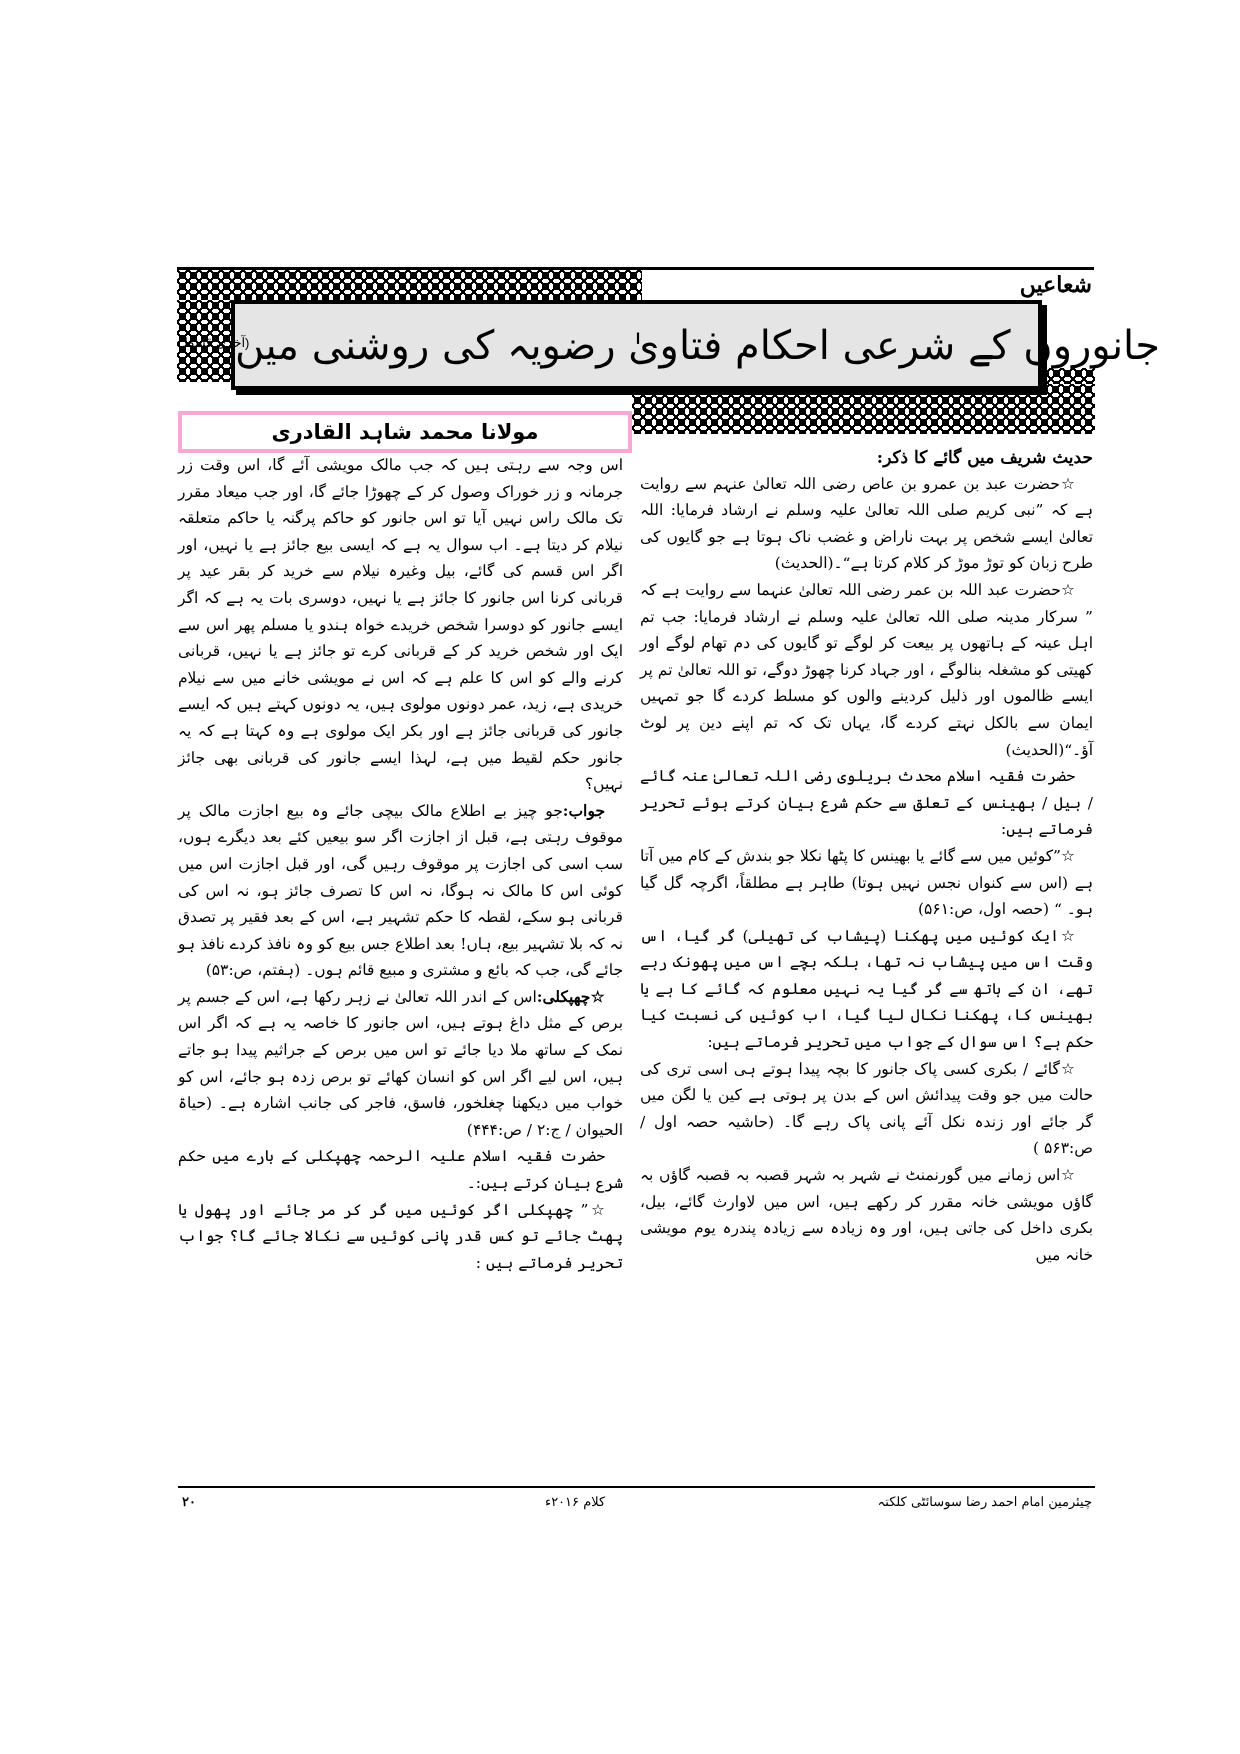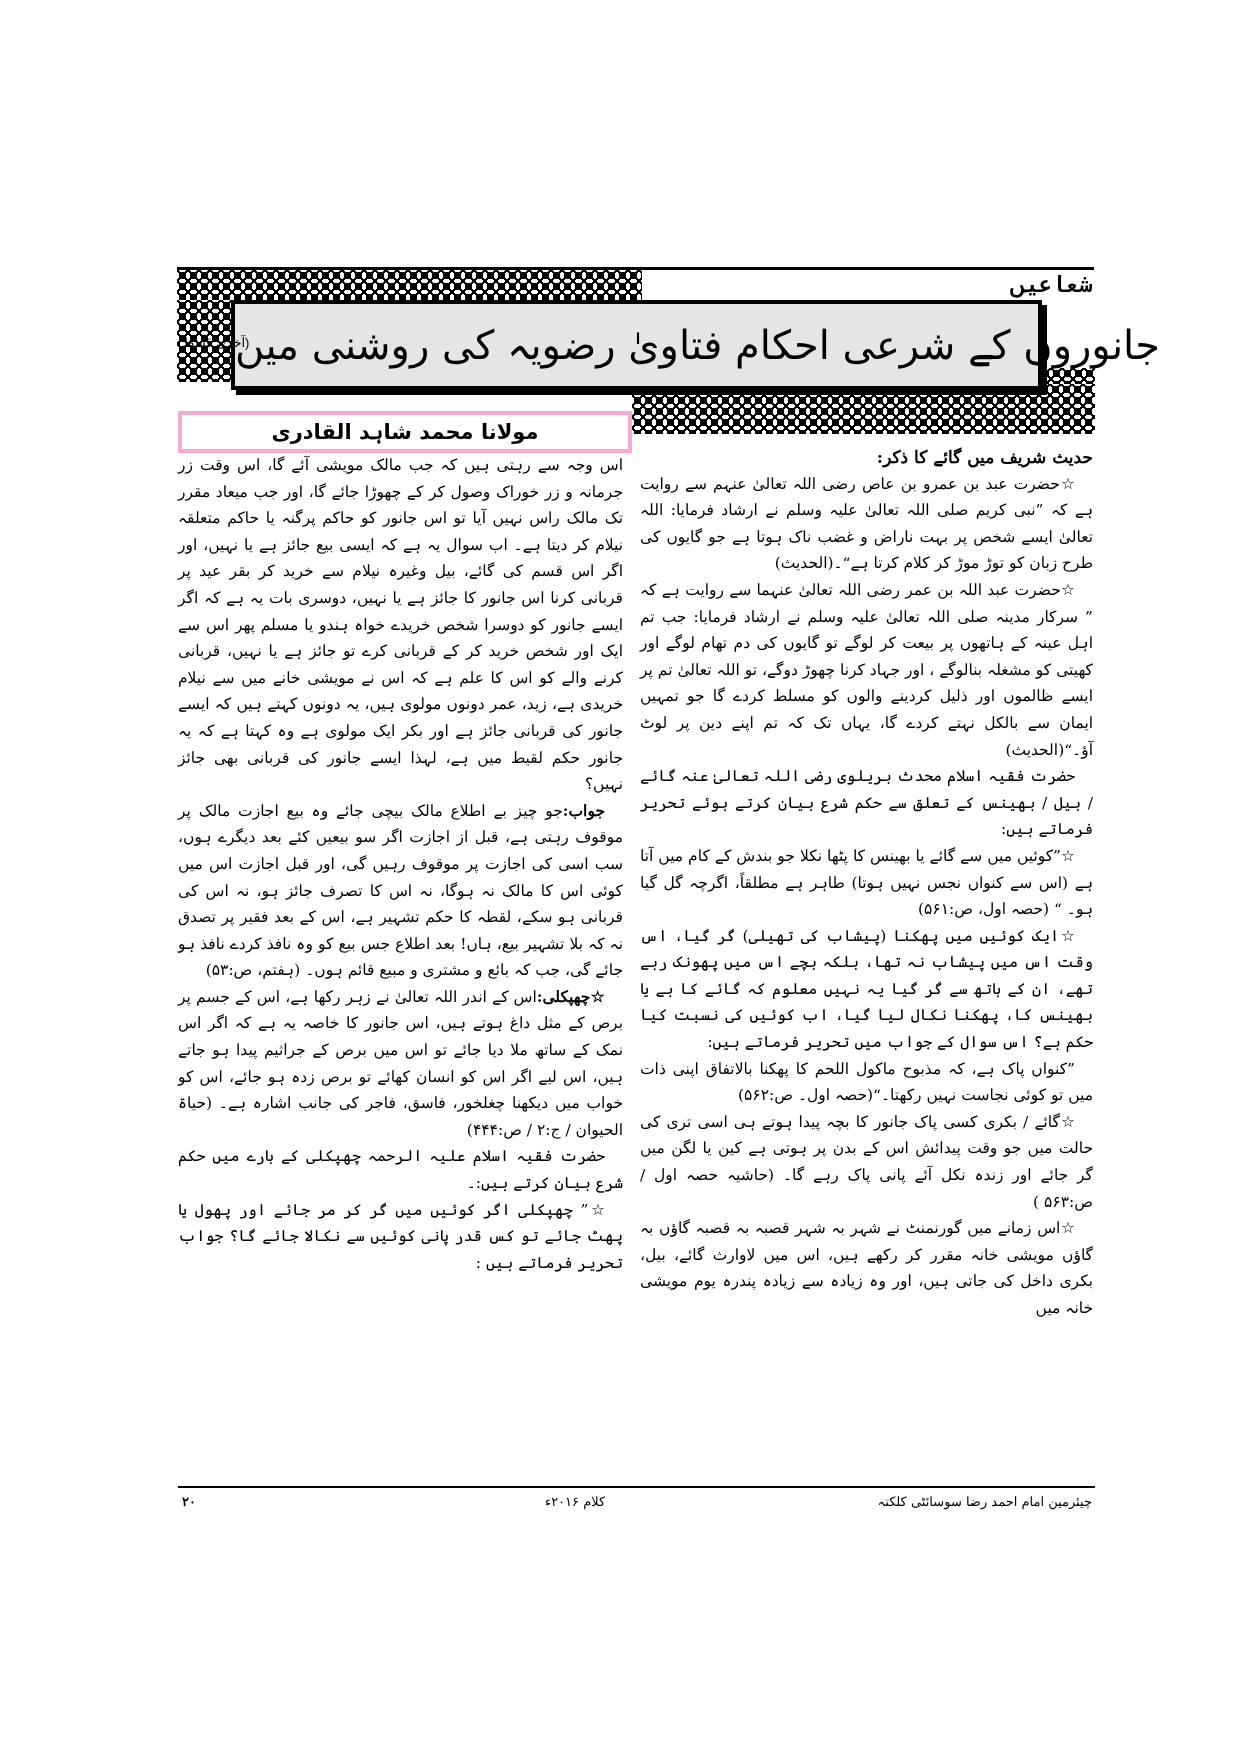--- a/index.html
+++ b/index.html
@@ -12,21 +12,21 @@
     background-image:
       radial-gradient(circle at 50% 50%, #000 0 3.2px, transparent 3.6px),
       linear-gradient(45deg, transparent 42%, #000 42% 58%, transparent 58%),
       linear-gradient(-45deg, transparent 42%, #000 42% 58%, transparent 58%);
     background-size: 11px 11px, 11px 11px, 11px 11px;
   }
   .pat-tl-h { left: 177px; top: 270px; width: 465px; height: 30px; }
   .pat-tl-v { left: 177px; top: 300px; width: 55px; height: 82px; }
   .pat-br-h { left: 632px; top: 384px; width: 463px; height: 50px; }
   .pat-br-v { left: 1040px; top: 368px; width: 55px; height: 18px; }
-  .series-label { position: absolute; right: 148px; top: 272px; font-family: Liberation Mono, monospace; font-weight: bold; font-size: 22px; direction: rtl; }
+  .series-label { position: absolute; right: 148px; top: 272px; font-family: Liberation Sans, sans-serif; font-weight: bold; font-size: 22px; direction: rtl; }
   .title-box { position: absolute; left: 231px; top: 300px; width: 803px; height: 82px; border: 4px solid #000; box-shadow: 5px 5px 0 #000; background: #e5e5e5; display: flex; align-items: center; }
   .title-text { font-family: "DejaVu Serif", serif; font-size: 40px; direction: rtl; white-space: nowrap; }
   .episode-tag { position: absolute; left: 178px; top: 335px; font-family: Liberation Sans, sans-serif; font-size: 13px; direction: rtl; }
   .author-box { position: absolute; left: 178px; top: 411px; width: 446px; height: 34px; border: 4px solid #f9a8d4; background: #fff; display: flex; align-items: center; justify-content: center; }
   .author-name { font-family: "DejaVu Sans", sans-serif; font-weight: bold; font-size: 21px; direction: rtl; }
   .col { position: absolute; direction: rtl; text-align: justify; font-family: "DejaVu Serif", serif; font-size: 15.5px; line-height: 26.6px; }
   .col-right { left: 640px; top: 444px; width: 453px; }
   .col-left { left: 178px; top: 452px; width: 445px; }
   .col p { margin: 0; text-align-last: right; }
   .col p.indent { text-indent: 18px; }
@@ -59,21 +59,20 @@
     <span class="author-name">مولانا محمد شاہد القادری</span>
   </div>
 
   <div class="col col-right">
     <p class="heading">حدیث شریف میں گائے کا ذکر:</p>
     <p class="indent">☆حضرت عبد بن عمرو بن عاص رضی اللہ تعالیٰ عنہم سے روایت ہے کہ ”نبی کریم صلی اللہ تعالیٰ علیہ وسلم نے ارشاد فرمایا: اللہ تعالیٰ ایسے شخص پر بہت ناراض و غضب ناک ہوتا ہے جو گایوں کی طرح زبان کو توڑ موڑ کر کلام کرتا ہے“۔(الحدیث)</p>
     <p class="indent">☆حضرت عبد اللہ بن عمر رضی اللہ تعالیٰ عنہما سے روایت ہے کہ ” سرکار مدینہ صلی اللہ تعالیٰ علیہ وسلم نے ارشاد فرمایا: جب تم اہل عینہ کے ہاتھوں پر بیعت کر لوگے تو گایوں کی دم تھام لوگے اور کھیتی کو مشغلہ بنالوگے ، اور جہاد کرنا چھوڑ دوگے، تو اللہ تعالیٰ تم پر ایسے ظالموں اور ذلیل کردینے والوں کو مسلط کردے گا جو تمہیں ایمان سے بالکل نہتے کردے گا، یہاں تک کہ تم اپنے دین پر لوٹ آؤ۔“(الحدیث)</p>
     <p class="indent">حضرت فقیہ اسلام محدث بریلوی رضی اللہ تعالیٰ عنہ گائے / بیل / بھینس کے تعلق سے حکم شرع بیان کرتے ہوئے تحریر فرماتے ہیں:</p>
     <p class="indent">☆”کوئیں میں سے گائے یا بھینس کا پٹھا نکلا جو بندش کے کام میں آتا ہے (اس سے کنواں نجس نہیں ہوتا) طاہر ہے مطلقاً، اگرچہ گل گیا ہو۔ “ (حصہ اول، ص:۵۶۱)</p>
     <p class="indent">☆ایک کوئیں میں پھکنا (پیشاب کی تھیلی) گر گیا، اس وقت اس میں پیشاب نہ تھا، بلکہ بچے اس میں پھونک رہے تھے، ان کے ہاتھ سے گر گیا یہ نہیں معلوم کہ گائے کا ہے یا بھینس کا، پھکنا نکال لیا گیا، اب کوئیں کی نسبت کیا حکم ہے؟ اس سوال کے جواب میں تحریر فرماتے ہیں:</p>
-    <p class="indent">”کنواں پاک ہے، کہ مذبوح ماکول اللحم کا پھکنا بالاتفاق اپنی ذات میں تو کوئی نجاست نہیں رکھتا۔“(حصہ اول۔ ص:۵۶۲)</p>
     <p class="indent">☆گائے / بکری کسی پاک جانور کا بچہ پیدا ہوتے ہی اسی تری کی حالت میں جو وقت پیدائش اس کے بدن پر ہوتی ہے کین یا لگن میں گر جائے اور زندہ نکل آئے پانی پاک رہے گا۔ (حاشیہ حصہ اول / ص:۵۶۳ )</p>
     <p class="indent">☆اس زمانے میں گورنمنٹ نے شہر بہ شہر قصبہ بہ قصبہ گاؤں بہ گاؤں مویشی خانہ مقرر کر رکھے ہیں، اس میں لاوارث گائے، بیل، بکری داخل کی جاتی ہیں، اور وہ زیادہ سے زیادہ پندرہ یوم مویشی خانہ میں</p>
   </div>
 
   <div class="col col-left">
     <p>اس وجہ سے رہتی ہیں کہ جب مالک مویشی آئے گا، اس وقت زر جرمانہ و زر خوراک وصول کر کے چھوڑا جائے گا، اور جب میعاد مقرر تک مالک راس نہیں آیا تو اس جانور کو حاکم پرگنہ یا حاکم متعلقہ نیلام کر دیتا ہے۔ اب سوال یہ ہے کہ ایسی بیع جائز ہے یا نہیں، اور اگر اس قسم کی گائے، بیل وغیرہ نیلام سے خرید کر بقر عید پر قربانی کرنا اس جانور کا جائز ہے یا نہیں، دوسری بات یہ ہے کہ اگر ایسے جانور کو دوسرا شخص خریدے خواہ ہندو یا مسلم پھر اس سے ایک اور شخص خرید کر کے قربانی کرے تو جائز ہے یا نہیں، قربانی کرنے والے کو اس کا علم ہے کہ اس نے مویشی خانے میں سے نیلام خریدی ہے، زید، عمر دونوں مولوی ہیں، یہ دونوں کہتے ہیں کہ ایسے جانور کی قربانی جائز ہے اور بکر ایک مولوی ہے وہ کہتا ہے کہ یہ جانور حکم لقیط میں ہے، لہذا ایسے جانور کی قربانی بھی جائز نہیں؟</p>
     <p class="indent"><span class="lead">جواب:</span><span>جو چیز بے اطلاع مالک بیچی جائے وہ بیع اجازت مالک پر موقوف رہتی ہے، قبل از اجازت اگر سو بیعیں کئے بعد دیگرے ہوں، سب اسی کی اجازت پر موقوف رہیں گی، اور قبل اجازت اس میں کوئی اس کا مالک نہ ہوگا، نہ اس کا تصرف جائز ہو، نہ اس کی قربانی ہو سکے، لقطہ کا حکم تشہیر ہے، اس کے بعد فقیر پر تصدق نہ کہ بلا تشہیر بیع، ہاں! بعد اطلاع جس بیع کو وہ نافذ کردے نافذ ہو جائے گی، جب کہ بائع و مشتری و مبیع قائم ہوں۔ (ہفتم، ص:۵۳)</span></p>
     <p class="indent"><span class="lead">☆چھپکلی:</span><span>اس کے اندر اللہ تعالیٰ نے زہر رکھا ہے، اس کے جسم پر برص کے مثل داغ ہوتے ہیں، اس جانور کا خاصہ یہ ہے کہ اگر اس نمک کے ساتھ ملا دیا جائے تو اس میں برص کے جراثیم پیدا ہو جاتے ہیں، اس لیے اگر اس کو انسان کھائے تو برص زدہ ہو جائے، اس کو خواب میں دیکھنا چغلخور، فاسق، فاجر کی جانب اشارہ ہے۔ (حیاۃ الحیوان / ج:۲ / ص:۴۴۴)</span></p>
     <p class="indent">حضرت فقیہ اسلام علیہ الرحمہ چھپکلی کے بارے میں حکم شرع بیان کرتے ہیں:۔</p>
     <p class="indent">☆” چھپکلی اگر کوئیں میں گر کر مر جائے اور پھول یا پھٹ جائے تو کس قدر پانی کوئیں سے نکالا جائے گا؟ جواب تحریر فرماتے ہیں :</p>

